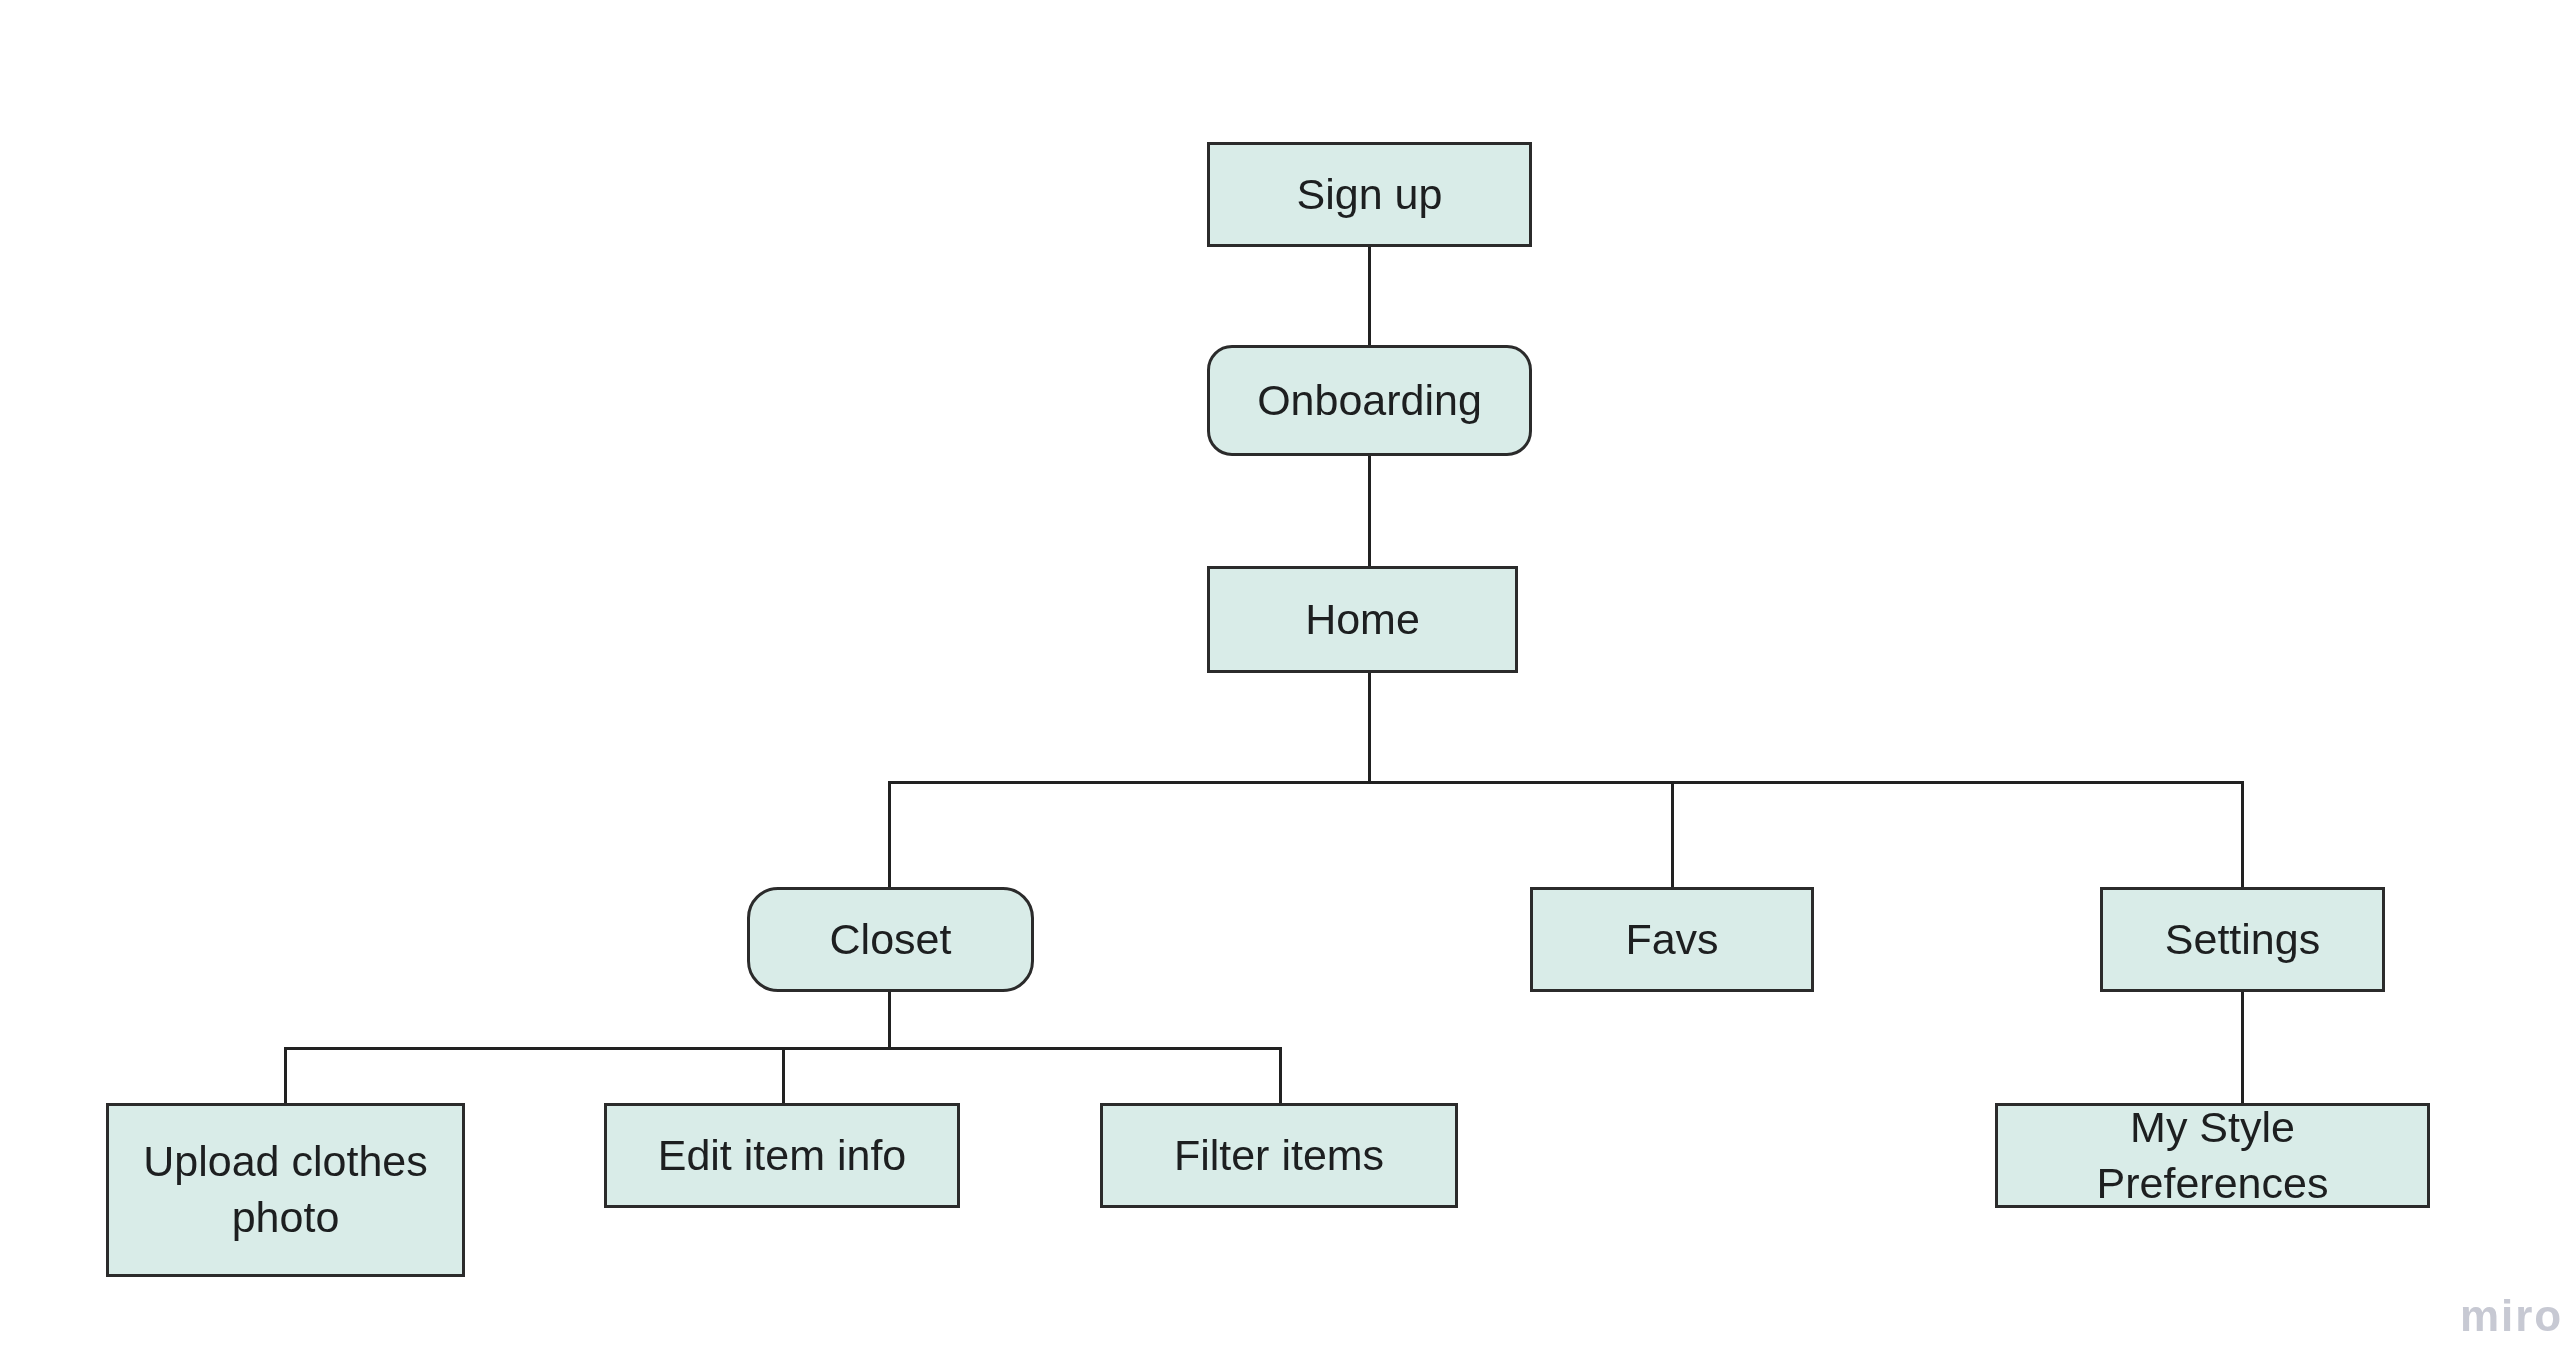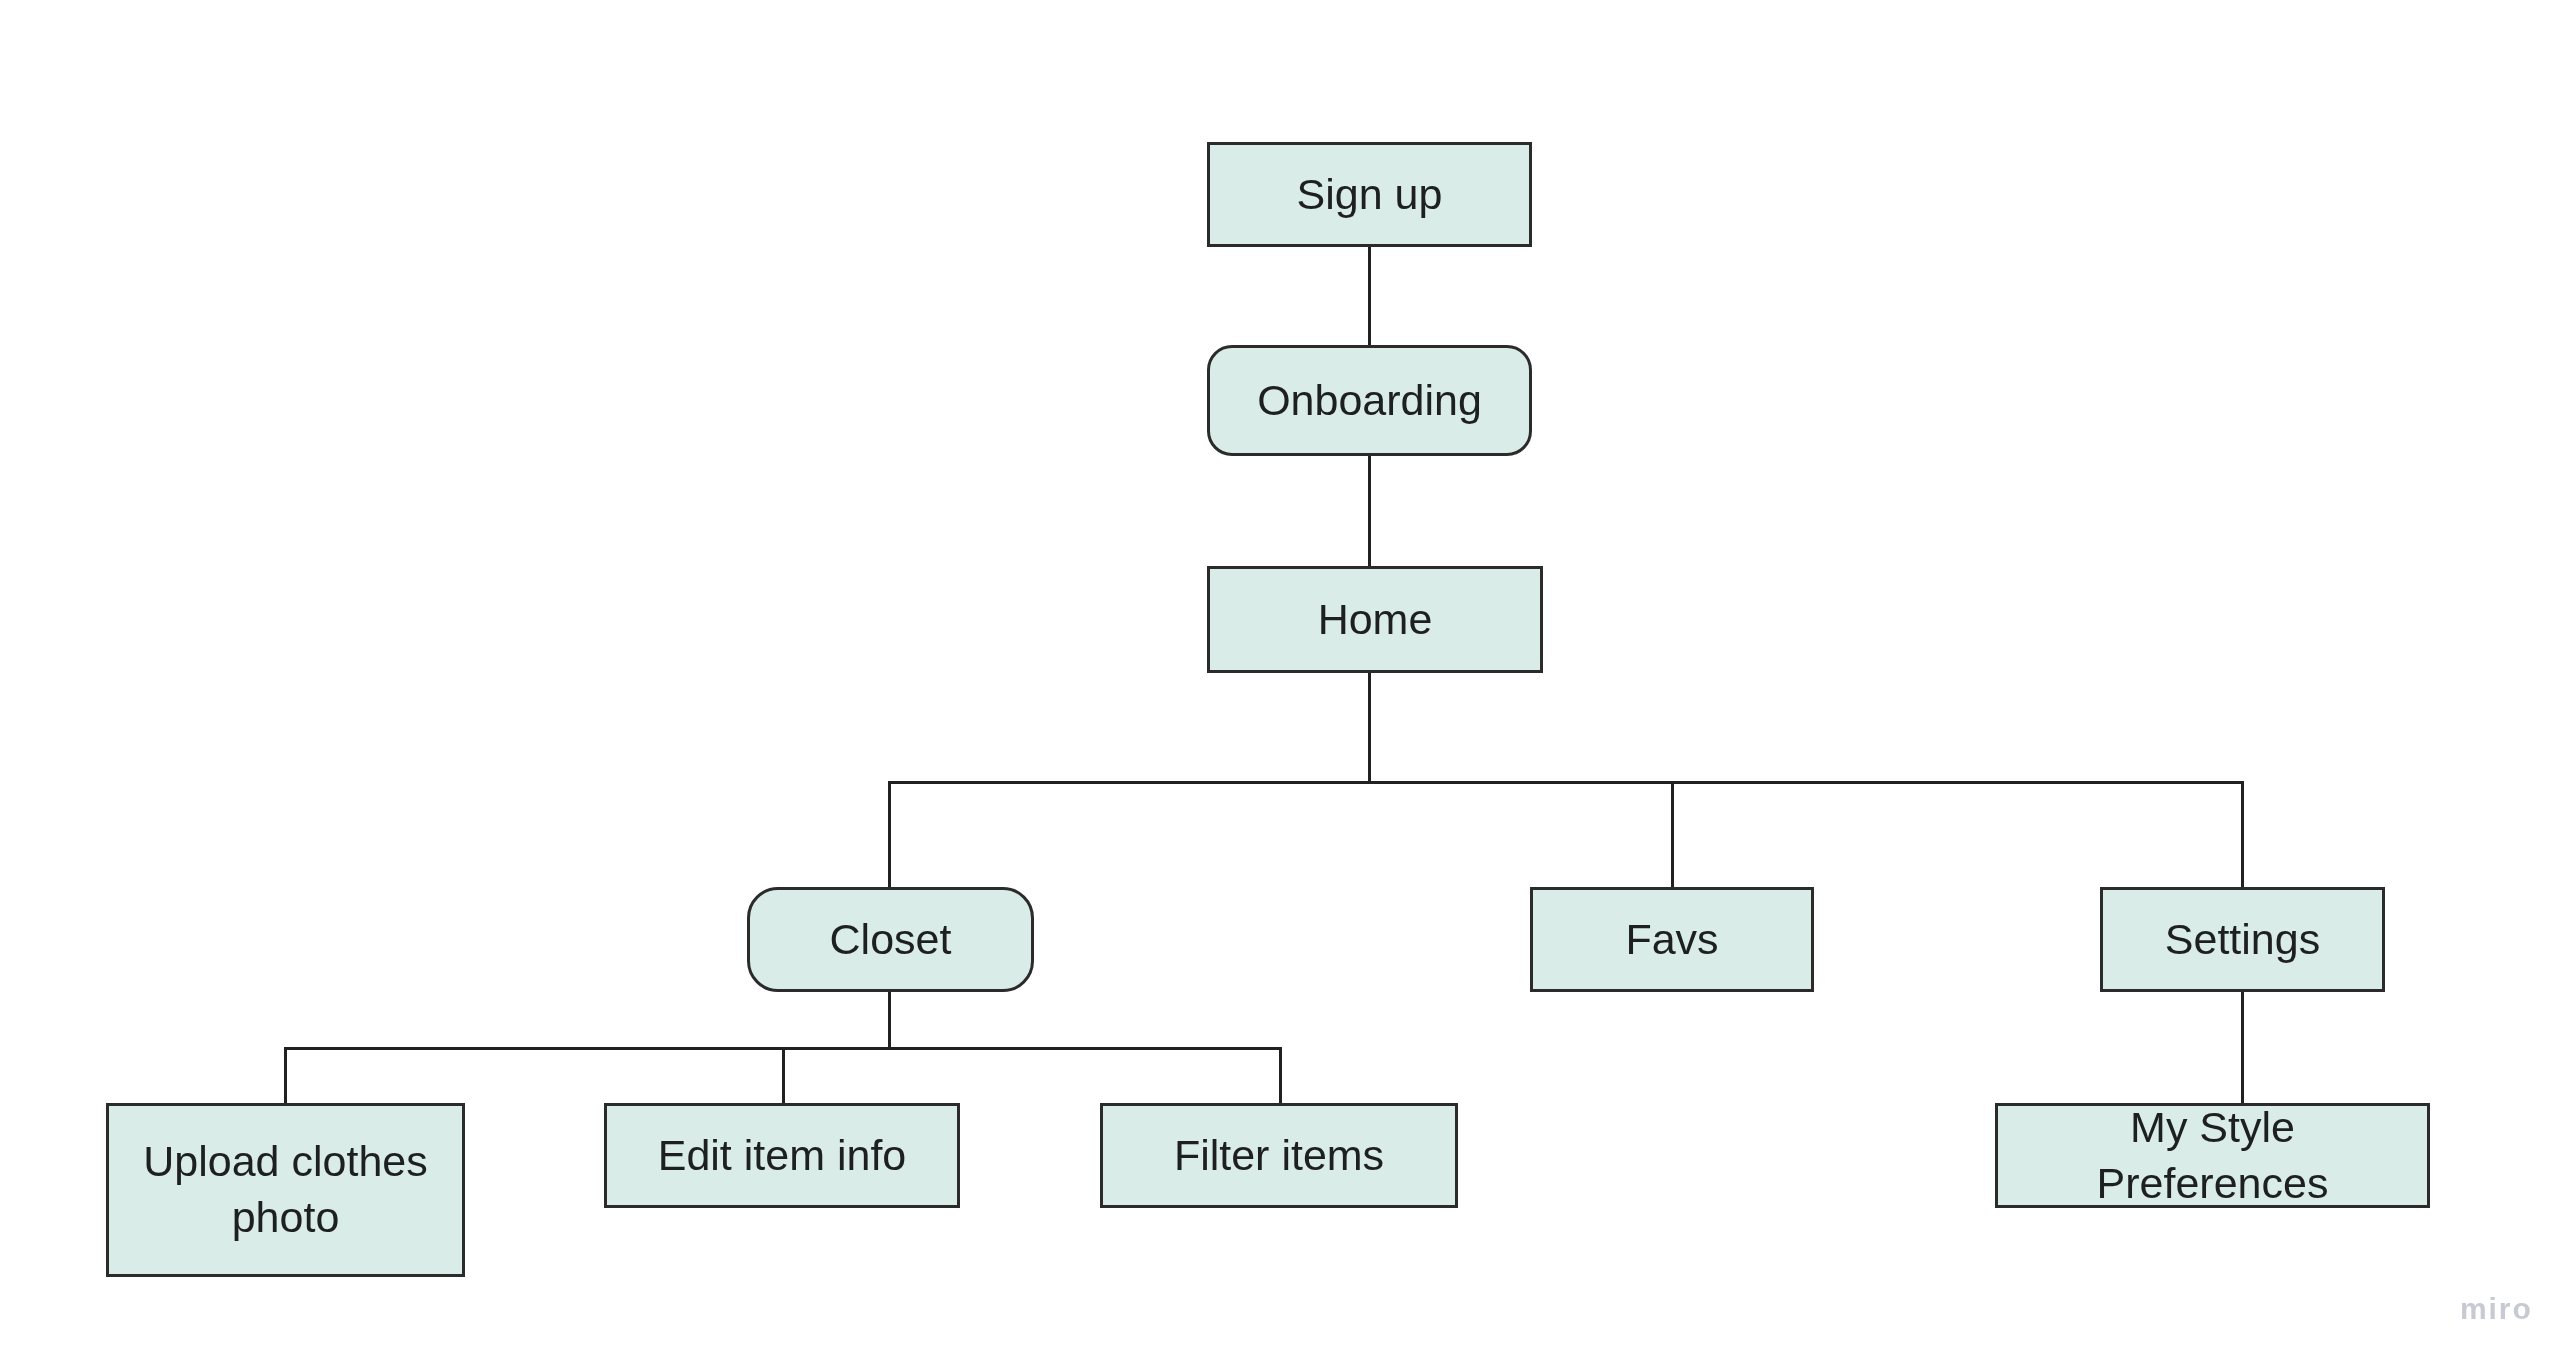--- a/index.html
+++ b/index.html
@@ -29,21 +29,21 @@
   .edge {
     position: absolute;
     background: var(--connector, #212121);
   }
   .edge.v { width: 2.8px; }
   .edge.h { height: 2.8px; }
   .watermark {
     position: absolute;
     left: 2428px; top: 1262px;
     color: var(--watermark, #c7c9d3);
-    font-size: 30px;
+    font-size: 44px;
     font-weight: 700;
     letter-spacing: 1.9px;
     line-height: 1;
   }
 </style>
 </head>
 <body>
 
 <div class="canvas">
 
@@ -62,21 +62,21 @@
   <div class="edge v" style="left:2209px; top:960px; height:112px;"></div>
 
   <div class="node" style="left:1175px; top:110px;  width:325px; height:105px;">
     <span>Sign up</span>
   </div>
 
   <div class="node" style="left:1175px; top:313px;  width:325px; height:111px;border-radius:25px;">
     <span>Onboarding</span>
   </div>
 
-  <div class="node" style="left:1175px; top:534px;  width:336px; height:107px;">
+  <div class="node" style="left:1175px; top:534px;  width:311px; height:107px;">
     <span>Home</span>
   </div>
 
   <div class="node" style="left:715px;  top:855px;  width:287px; height:105px;border-radius:31px;">
     <span>Closet</span>
   </div>
 
   <div class="node" style="left:1498px; top:855px;  width:284px; height:105px;">
     <span>Favs</span>
   </div>

